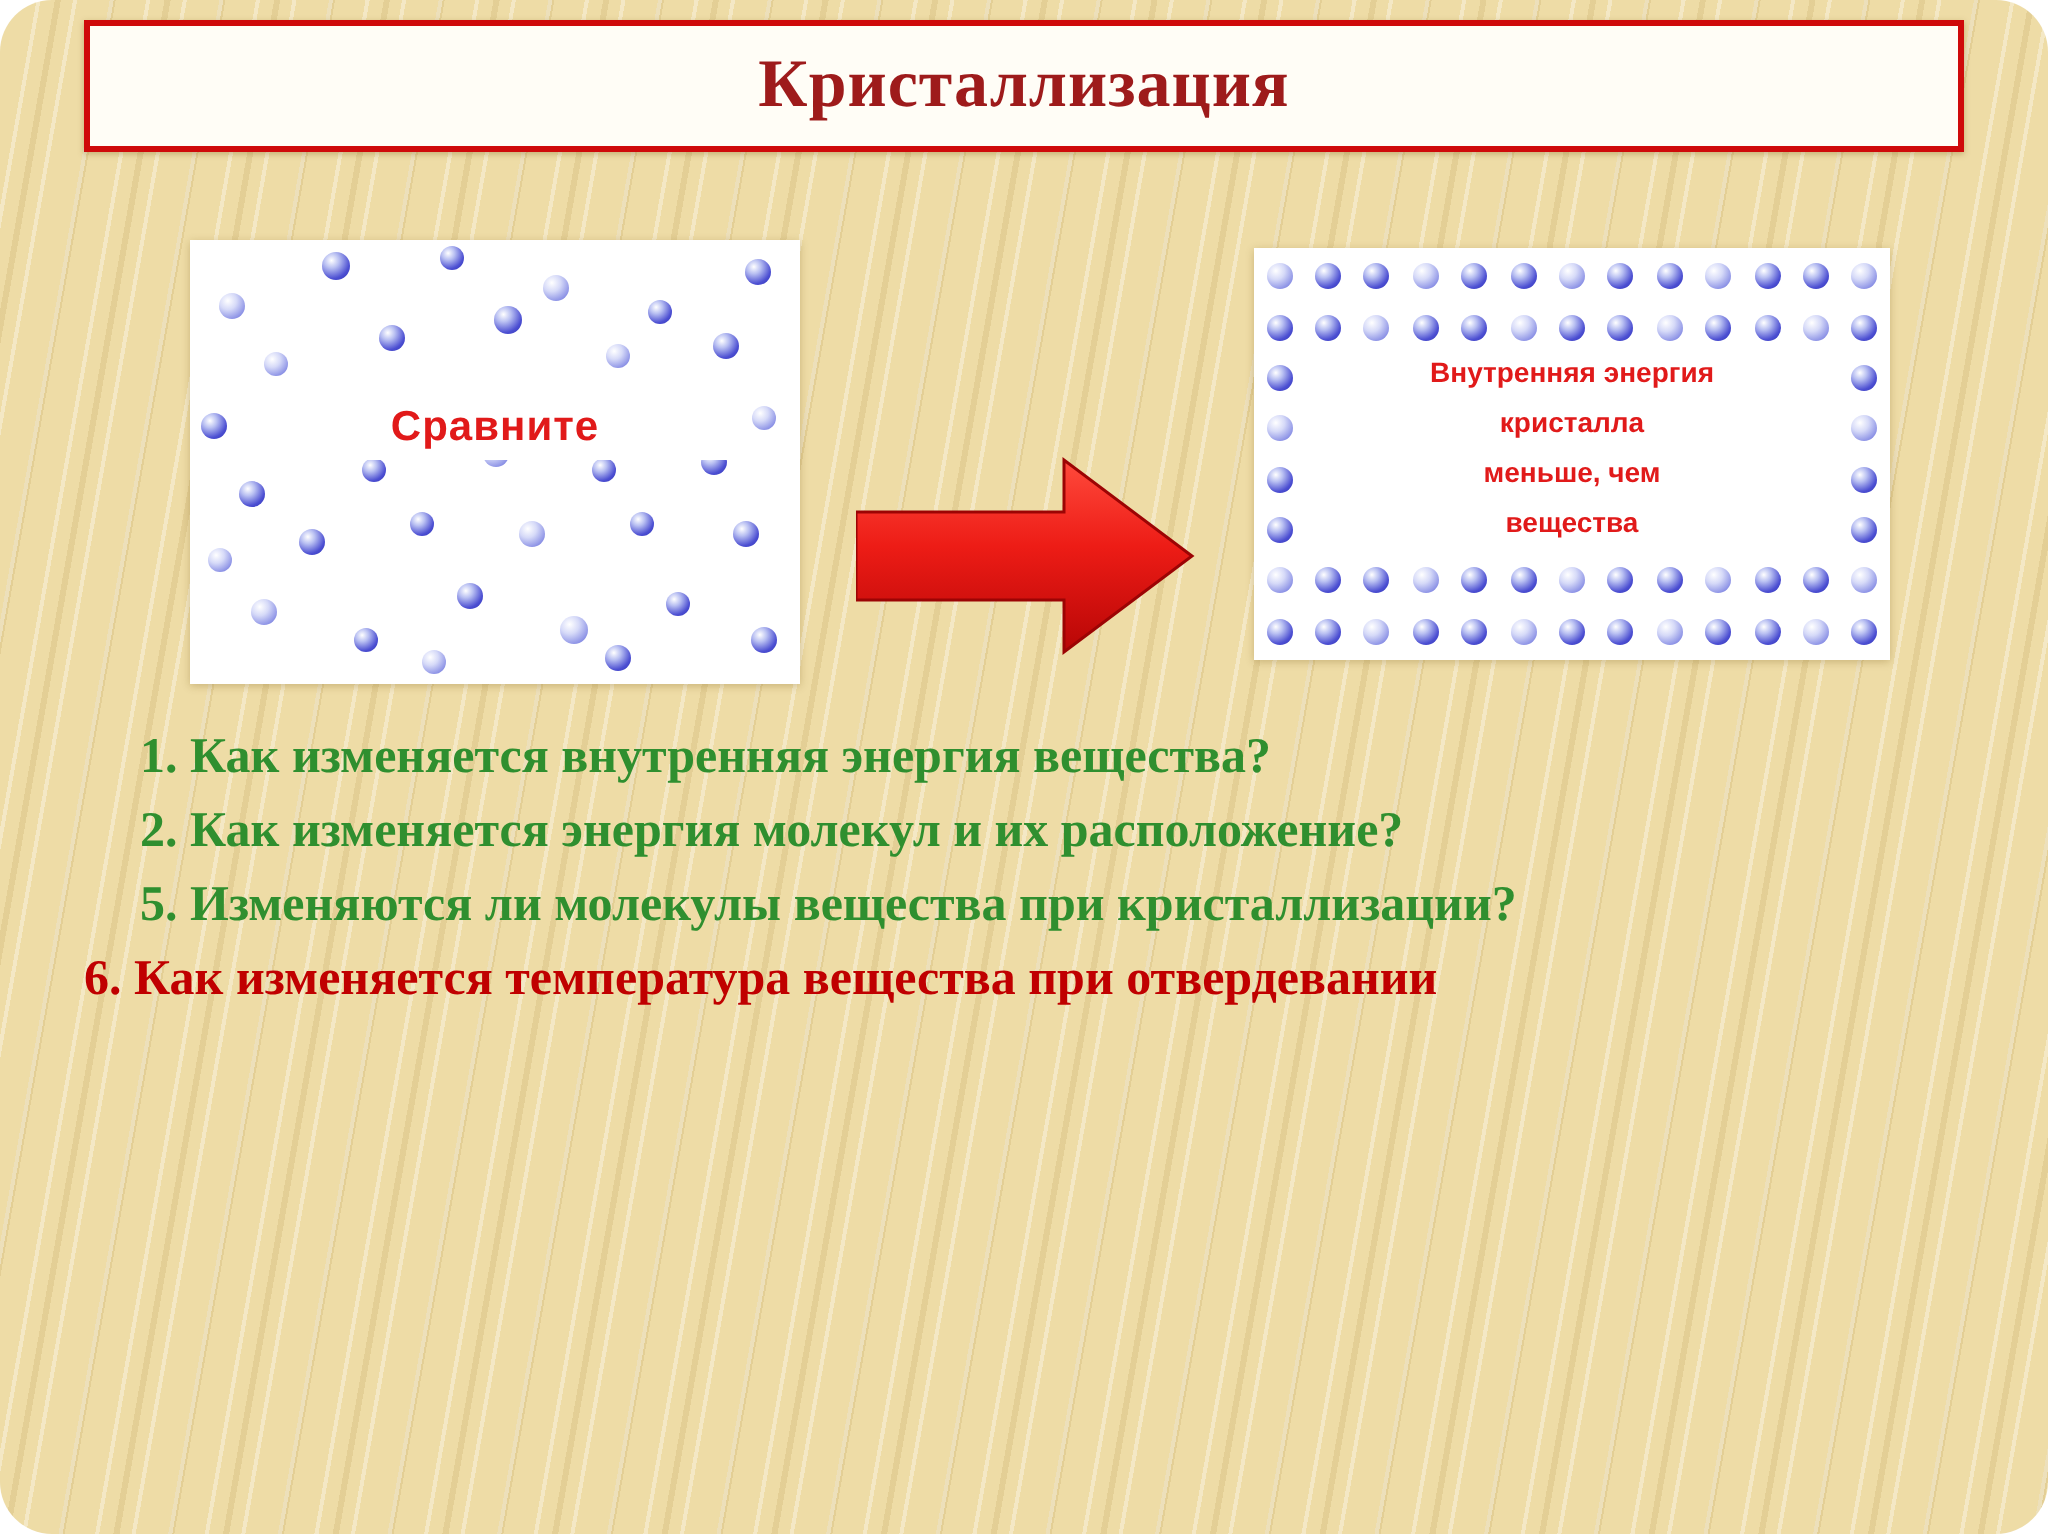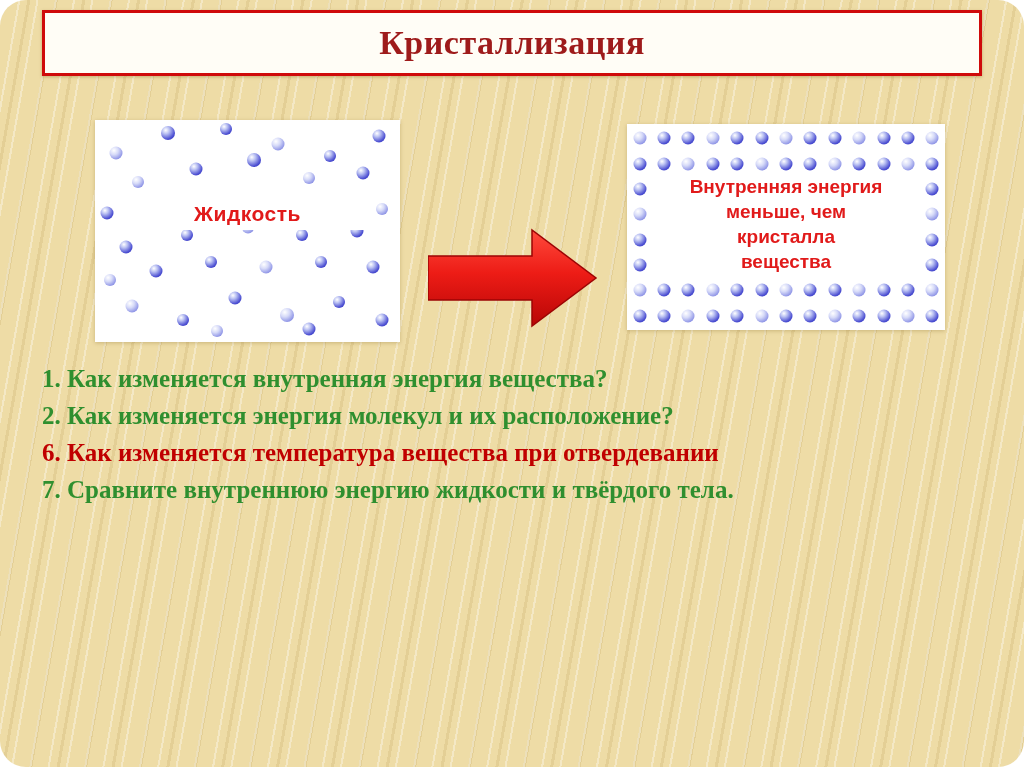--- a/index.html
+++ b/index.html
@@ -37,31 +37,31 @@
     background:radial-gradient(circle at 34% 30%, #ffffff 0%, #d6daf8 35%, #8d93e6 75%, #6a6fd0 100%);
   }
 
   .panel-label{
     position:absolute;z-index:2;left:8%;right:8%;
     background:#ffffff;text-align:center;font-weight:bold;
     font-family:"Liberation Sans",sans-serif;color:var(--panel_label,#e11a1a);
   }
   .panel.liquid .panel-label{top:78px;font-size:21px;line-height:32px;}
   .panel.liquid .panel-label div:first-child{letter-spacing:0.5px;}
-  .panel.crystal .panel-label{top:48px;font-size:19px;line-height:25px;left:7%;right:7%;padding:2px 0;}
+  .panel.crystal .panel-label{top:48px;font-size:14px;line-height:25px;left:7%;right:7%;padding:2px 0;}
 
   .arrow-wrap{position:absolute;left:428px;top:222px;width:170px;height:112px;z-index:1;}
 
   .questions{
     position:absolute;left:42px;top:360px;right:28px;z-index:2;
     font-size:25px;font-weight:bold;line-height:37px;
     font-family:"Liberation Serif",serif;
   }
   .q{white-space:pre-wrap;}
-  .q[data-color="green"]{color:var(--green,#2f8f2f);}
+  .q[data-color="green"]{color:var(--green,#2f8f2f);margin-left:28px;}
   .q[data-color="red"]{color:var(--red,#c00000);}
 </style>
 </head>
 <body>
 
 <div class="slide">
 
   <div class="title-box">
     <h1>Кристаллизация</h1>
   </div>
@@ -95,21 +95,21 @@
         <span class="dot light" style="left: 12%; top: 84%; width: 13px; height: 13px;"></span>
         <span class="dot" style="left: 29%; top: 90%; width: 12px; height: 12px;"></span>
         <span class="dot" style="left: 46%; top: 80%; width: 13px; height: 13px;"></span>
         <span class="dot light" style="left: 63%; top: 88%; width: 14px; height: 14px;"></span>
         <span class="dot" style="left: 80%; top: 82%; width: 12px; height: 12px;"></span>
         <span class="dot" style="left: 94%; top: 90%; width: 13px; height: 13px;"></span>
         <span class="dot light" style="left: 40%; top: 95%; width: 12px; height: 12px;"></span>
         <span class="dot" style="left: 70%; top: 94%; width: 13px; height: 13px;"></span>
       </div>
     <div class="panel-label">
-      <div>Жидкость</div>
+      <div>Сравните</div>
     </div>
   </div>
 
   <div class="arrow-wrap">
     <svg width="170" height="112" viewBox="0 0 170 112">
       <defs>
         <linearGradient id="ag" x1="0" y1="0" x2="0" y2="1">
           <stop offset="0" stop-color="#ff4a3c"></stop>
           <stop offset="0.45" stop-color="#ed1c16"></stop>
           <stop offset="1" stop-color="#b80606"></stop>
@@ -221,26 +221,26 @@
         <span class="dot" style="left: 50%; top: 93%; width: 13px; height: 13px;"></span>
         <span class="dot" style="left: 57.6667%; top: 93%; width: 13px; height: 13px;"></span>
         <span class="dot light" style="left: 65.3333%; top: 93%; width: 13px; height: 13px;"></span>
         <span class="dot" style="left: 73%; top: 93%; width: 13px; height: 13px;"></span>
         <span class="dot" style="left: 80.6667%; top: 93%; width: 13px; height: 13px;"></span>
         <span class="dot light" style="left: 88.3333%; top: 93%; width: 13px; height: 13px;"></span>
         <span class="dot" style="left: 96%; top: 93%; width: 13px; height: 13px;"></span>
       </div>
     <div class="panel-label">
       <div>Внутренняя энергия</div>
+      <div>кристалла</div>
       <div>меньше, чем</div>
-      <div>кристалла</div>
       <div>вещества</div>
     </div>
   </div>
 
   <div class="questions">
       <div class="q" data-color="green">1. Как изменяется внутренняя энергия вещества?</div>
       <div class="q" data-color="green">2. Как изменяется энергия молекул и их расположение?</div>
+      <div class="q" data-color="green">5. Изменяются ли молекулы вещества при кристаллизации?</div>
       <div class="q" data-color="red">6. Как изменяется температура вещества при отвердевании</div>
-      <div class="q" data-color="green">7. Сравните внутреннюю энергию жидкости и твёрдого тела.</div>
     </div>
 
 </div>
 
 </body></html>

